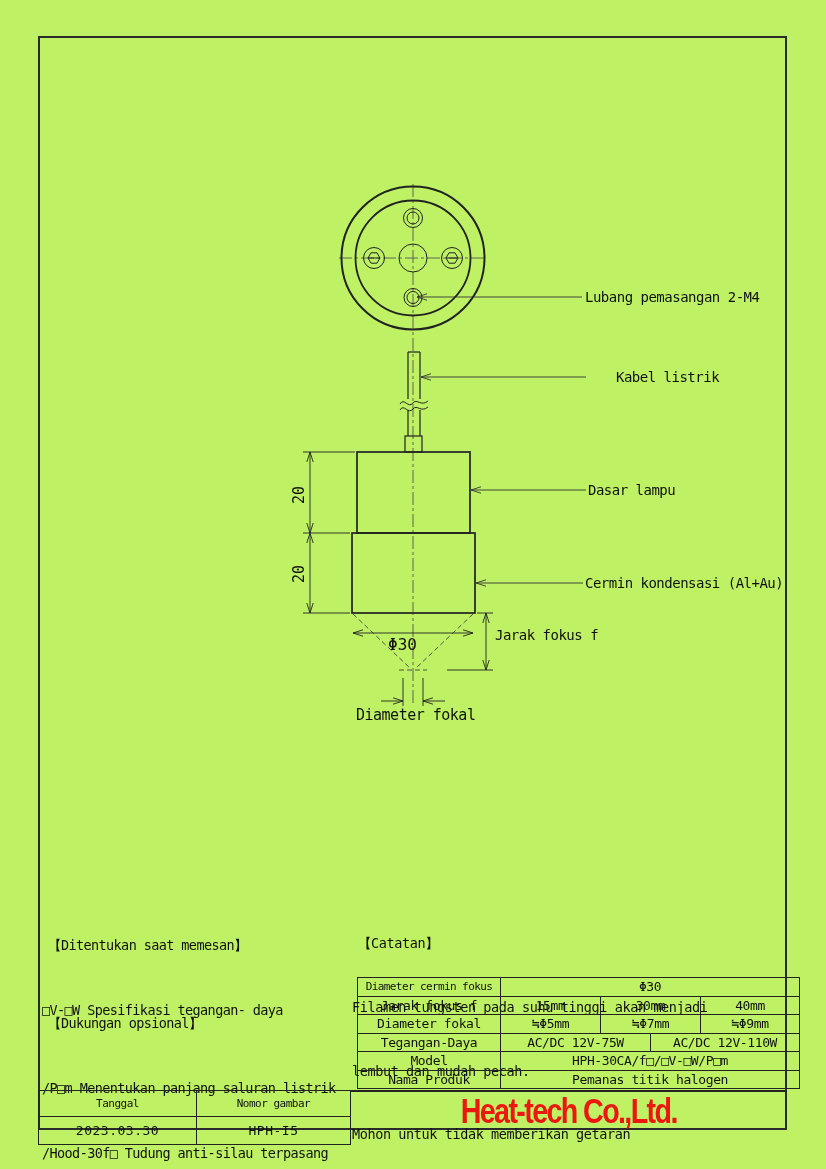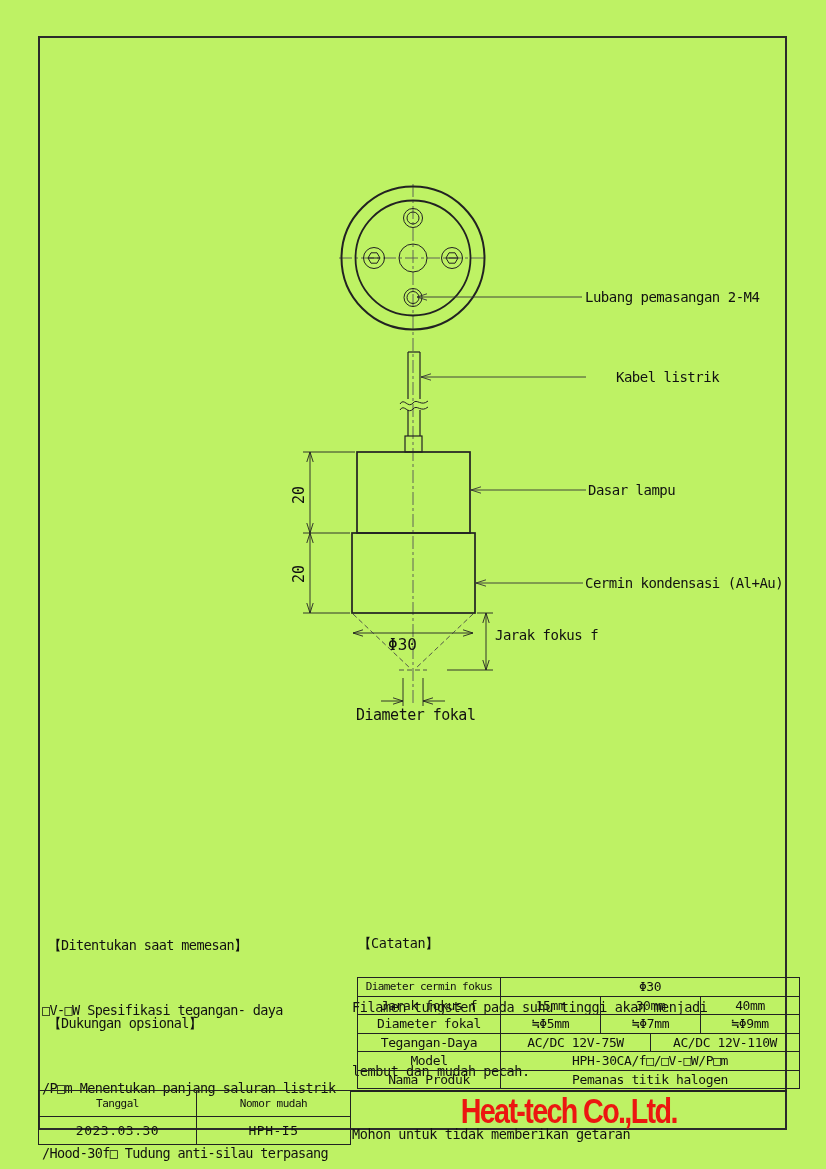--- a/index.html
+++ b/index.html
@@ -238,21 +238,21 @@
     </table>
 
   <table class="titleblock">
     <colgroup>
         <col style="width:158px">
         <col style="width:154px">
       </colgroup>
     <tbody>
         <tr class="hdr">
       <td>Tanggal</td>
-      <td>Nomor mudah</td>
+      <td>Nomor gambar</td>
     </tr>
     <tr class="val">
       <td>2023.03.30</td>
       <td>HPH-I5</td>
     </tr>
   </tbody>
     </table>
 
   <div class="logo-cell">
     <div class="logo-text" style="color: rgb(236, 23, 16);">Heat-tech Co.,Ltd.</div>

